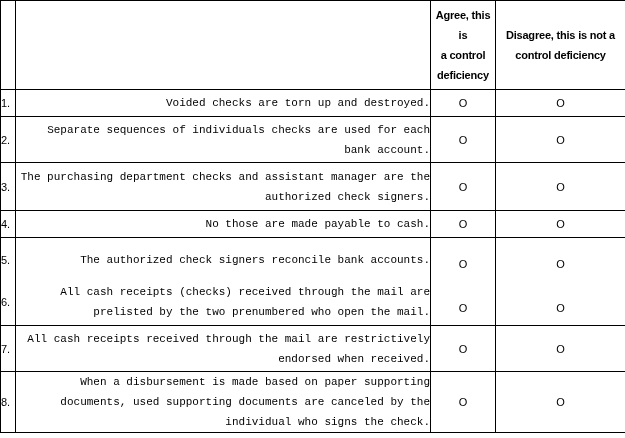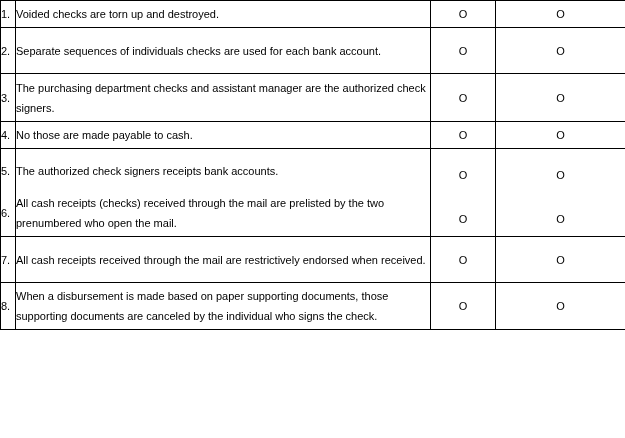--- a/index.html
+++ b/index.html
@@ -38,21 +38,22 @@
       letter-spacing: -0.2px;
     }
     td.num {
       text-align: left;
       padding-left: 1px;
       font-size: 11px;
     }
     td.stmt {
       padding-left: 2px;
       padding-right: 2px;
-      text-align: left;
+      text-align: right;
+      font-family: Liberation Mono, monospace;
     }
     td.opt {
       text-align: center;
       vertical-align: bottom;
       padding-bottom: 3px;
     }
     td.opt.mid { vertical-align: middle; padding-bottom: 0; }
     .radio {
       display: inline-block;
       font-size: 11px;
@@ -69,20 +70,34 @@
 <body>
 
 <table class="grid">
   <colgroup>
     <col style="width:15px">
     <col style="width:415px">
     <col style="width:65px">
     <col style="width:130px">
   </colgroup>
   <tbody>
+      <tr style="height:89px">
+    <th class="hdr"></th>
+    <th class="hdr"></th>
+    <th class="hdr">
+      <span class="sub">Agree, this</span>
+      <span class="sub">is</span>
+      <span class="sub">a control</span>
+      <span class="sub">deficiency</span>
+    </th>
+    <th class="hdr">
+      <span class="sub">Disagree, this is not a</span>
+      <span class="sub">control deficiency</span>
+    </th>
+  </tr>
 
   <tr style="height:27px">
     <td class="num">1.</td>
     <td class="stmt">Voided checks are torn up and destroyed.</td>
     <td class="opt mid"><span class="radio">O</span></td>
     <td class="opt mid"><span class="radio">O</span></td>
   </tr>
 
   <tr style="height:46px">
     <td class="num">2.</td>
@@ -104,21 +119,21 @@
     <td class="opt mid"><span class="radio">O</span></td>
     <td class="opt mid"><span class="radio">O</span></td>
   </tr>
 
   <tr style="height:88px">
     <td class="num" style="vertical-align:top">
       <span class="pair-top" style="line-height:40px">5.</span>
       <span class="pair-bot" style="line-height:40px">6.</span>
     </td>
     <td class="stmt" style="vertical-align:top">
-      <span class="pair-top" style="line-height:40px">The authorized check signers receipts bank accounts.</span>
+      <span class="pair-top" style="line-height:40px">The authorized check signers reconcile bank accounts.</span>
       <span class="pair-bot">All cash receipts (checks) received through the mail are prelisted by the two prenumbered who open the mail.</span>
     </td>
     <td class="opt" style="vertical-align:top">
       <span class="pair-top" style="padding-top:16px"><span class="radio">O</span></span>
       <span class="pair-bot" style="padding-top:16px"><span class="radio">O</span></span>
     </td>
     <td class="opt" style="vertical-align:top">
       <span class="pair-top" style="padding-top:16px"><span class="radio">O</span></span>
       <span class="pair-bot" style="padding-top:16px"><span class="radio">O</span></span>
     </td>
@@ -126,18 +141,18 @@
 
   <tr style="height:46px">
     <td class="num">7.</td>
     <td class="stmt">All cash receipts received through the mail are restrictively endorsed when received.</td>
     <td class="opt"><span class="radio">O</span></td>
     <td class="opt"><span class="radio">O</span></td>
   </tr>
 
   <tr style="height:47px">
     <td class="num">8.</td>
-    <td class="stmt">When a disbursement is made based on paper supporting documents, those supporting documents are canceled by the individual who signs the check.</td>
+    <td class="stmt">When a disbursement is made based on paper supporting documents, used supporting documents are canceled by the individual who signs the check.</td>
     <td class="opt"><span class="radio">O</span></td>
     <td class="opt"><span class="radio">O</span></td>
   </tr>
 </tbody>
   </table>
 
 </body></html>

